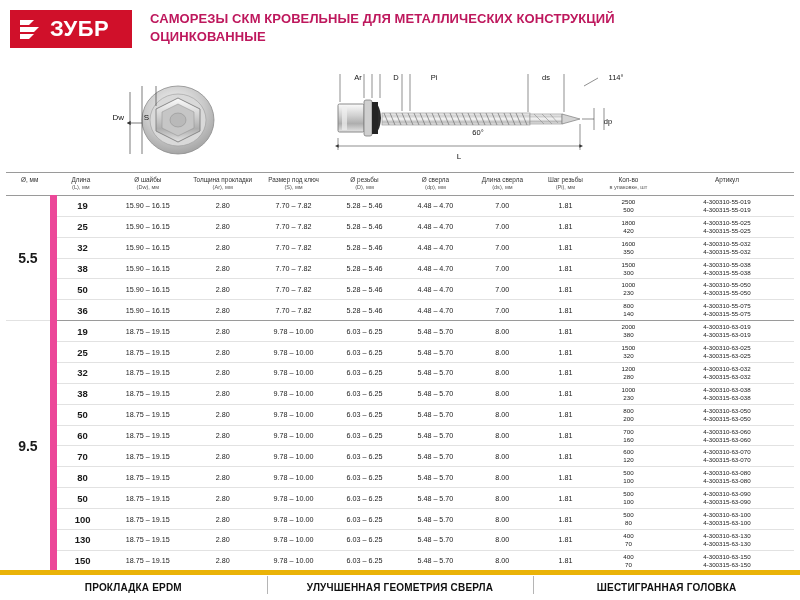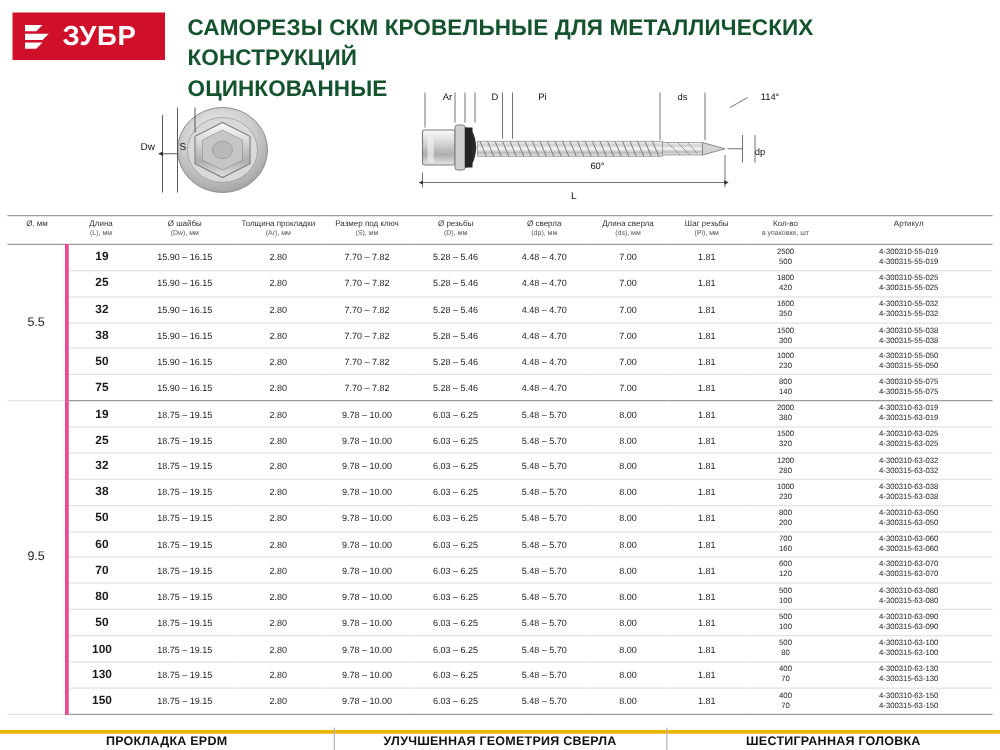--- a/index.html
+++ b/index.html
@@ -37,24 +37,24 @@
     font-weight: bold;
     font-size: 22px;
     letter-spacing: 0.5px;
     font-family: "Liberation Sans", sans-serif;
   }
   .title-block {
     margin-left: 18px;
     padding-top: 2px;
   }
   .title-line {
-    font-size: 18px;
+    font-size: 13px;
     font-weight: bold;
     line-height: 1.35;
-    color: #14532d;
+    color: #be185d;
     letter-spacing: 0.1px;
   }
 
   
   .diagram {
     position: relative;
     height: 108px;
     margin: 0 8px 2px 8px;
   }
   .diagram svg { display:block; }
@@ -81,39 +81,39 @@
   table.spec th .sub { font-size: 5.6px; color:#555; display:block; }
   table.spec td {
     text-align: center;
     padding: 2px 2px;
     border-bottom: 1px solid #e2e2e2;
     vertical-align: middle;
     white-space: nowrap;
   }
   table.spec tr.grp-end td { border-bottom: 1px solid #9a9a9a; }
   td.diam {
-    font-size: 10px; font-weight: normal;
-    border-right: 3px solid #ec4899;
+    font-size: 14px; font-weight: bold;
+    border-right: 7px solid #ec4899;
   }
   td.len { font-size: 9.5px; font-weight: bold; }
   td.qty, td.art {
     font-size: 6.2px;
     line-height: 1.28;
     padding: 1px 2px;
   }
   td.art { text-align: left; padding-left: 10px; }
   .stack { display: block; }
 
   
   .footer {
     position: absolute;
     left: 0; bottom: 0;
-    width: 800px; height: 16px;
+    width: 800px; height: 30px;
     background: #ffffff;
-    border-top: 3px solid #eab308;
+    border-top: 5px solid #eab308;
     display: flex;
     align-items: center;
   }
   .footer-cell {
     flex: 1 1 0;
     text-align: center;
     font-size: 10px;
     font-weight: bold;
     color: #111;
     letter-spacing: 0.2px;
@@ -345,21 +345,21 @@
             <td class="qty">
               <span class="stack">1000</span>
               <span class="stack">230</span>
             </td>
             <td class="art">
               <span class="stack">4-300310-55-050</span>
               <span class="stack">4-300315-55-050</span>
             </td>
           </tr>
           <tr class="grp-end">
-            <td class="len">75</td>
+            <td class="len">36</td>
             <td>15.90 – 16.15</td>
             <td>2.80</td>
             <td>7.70 – 7.82</td>
             <td>5.28 – 5.46</td>
             <td>4.48 – 4.70</td>
             <td>7.00</td>
             <td>1.81</td>
             <td class="qty">
               <span class="stack">800</span>
               <span class="stack">140</span>

